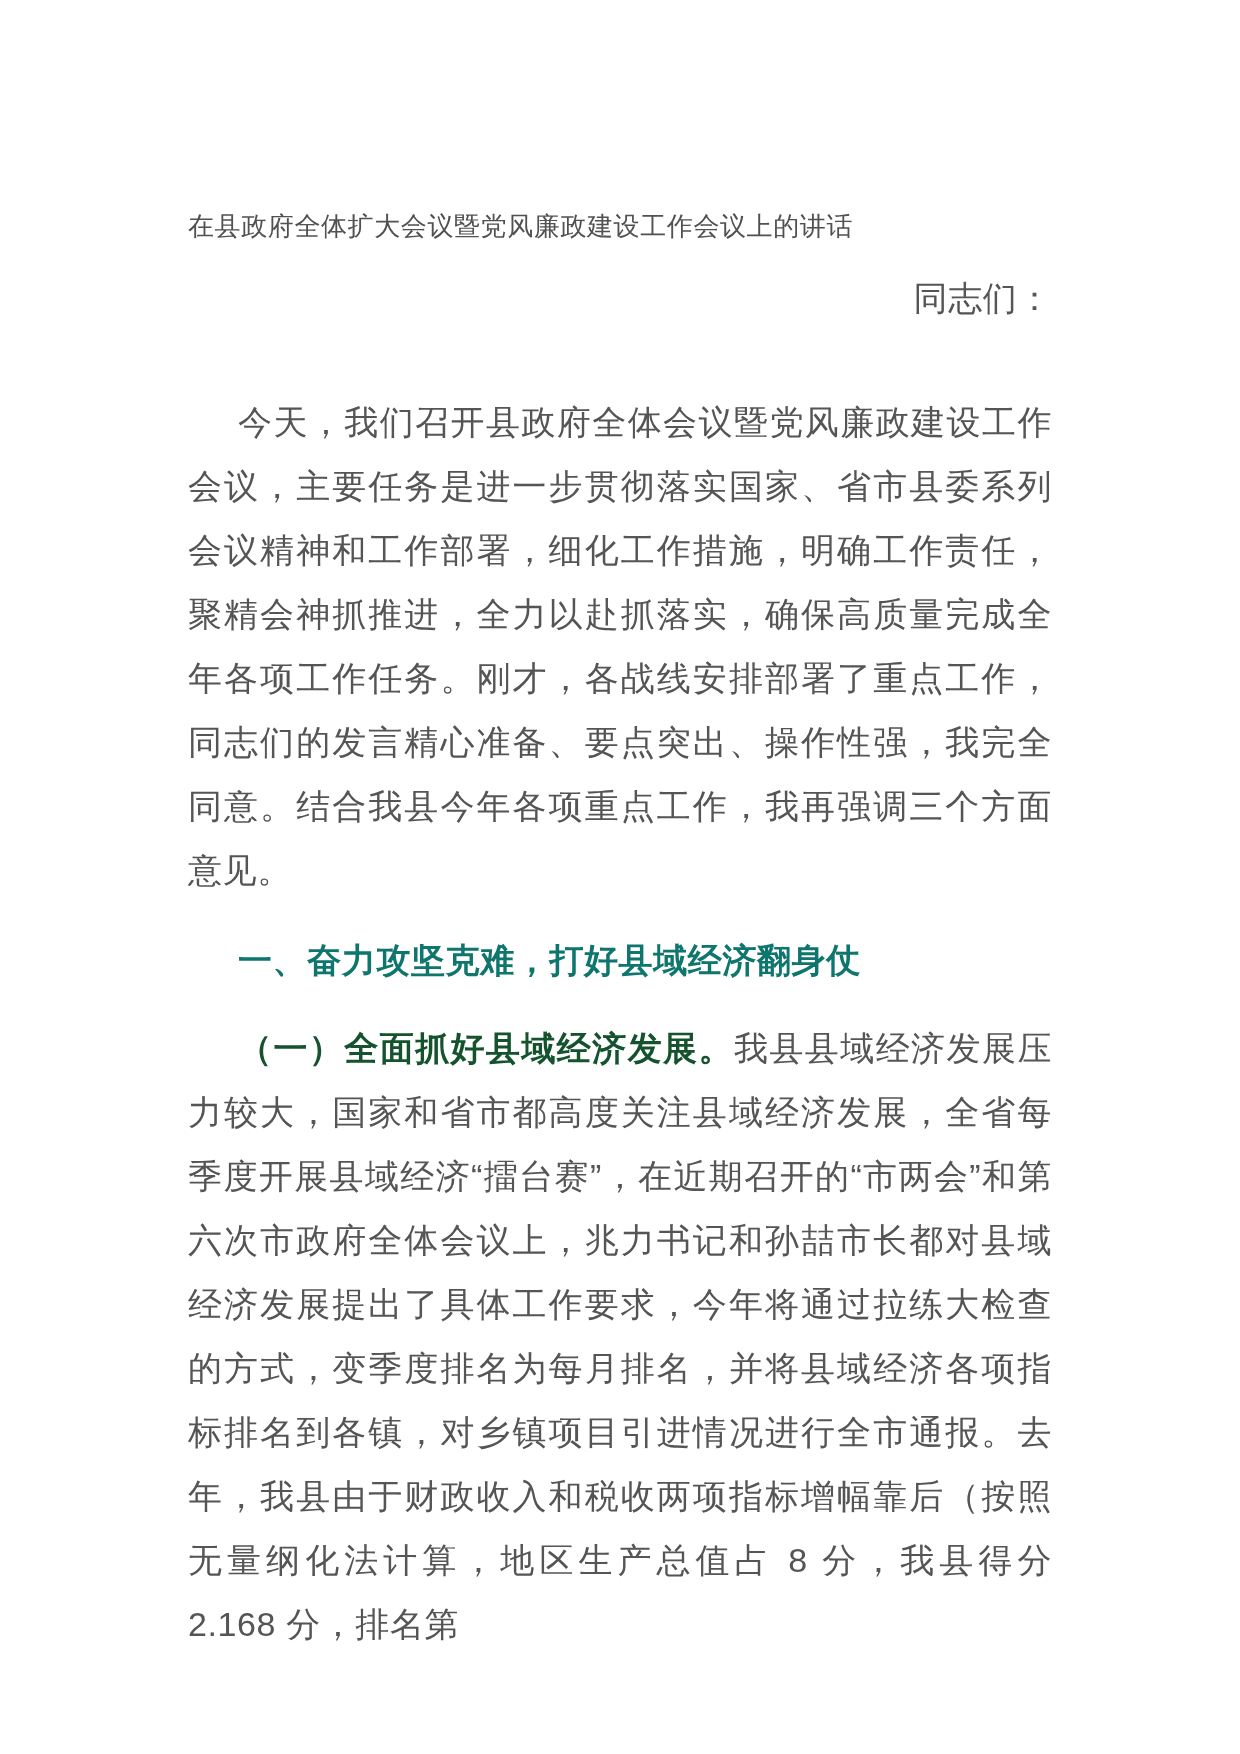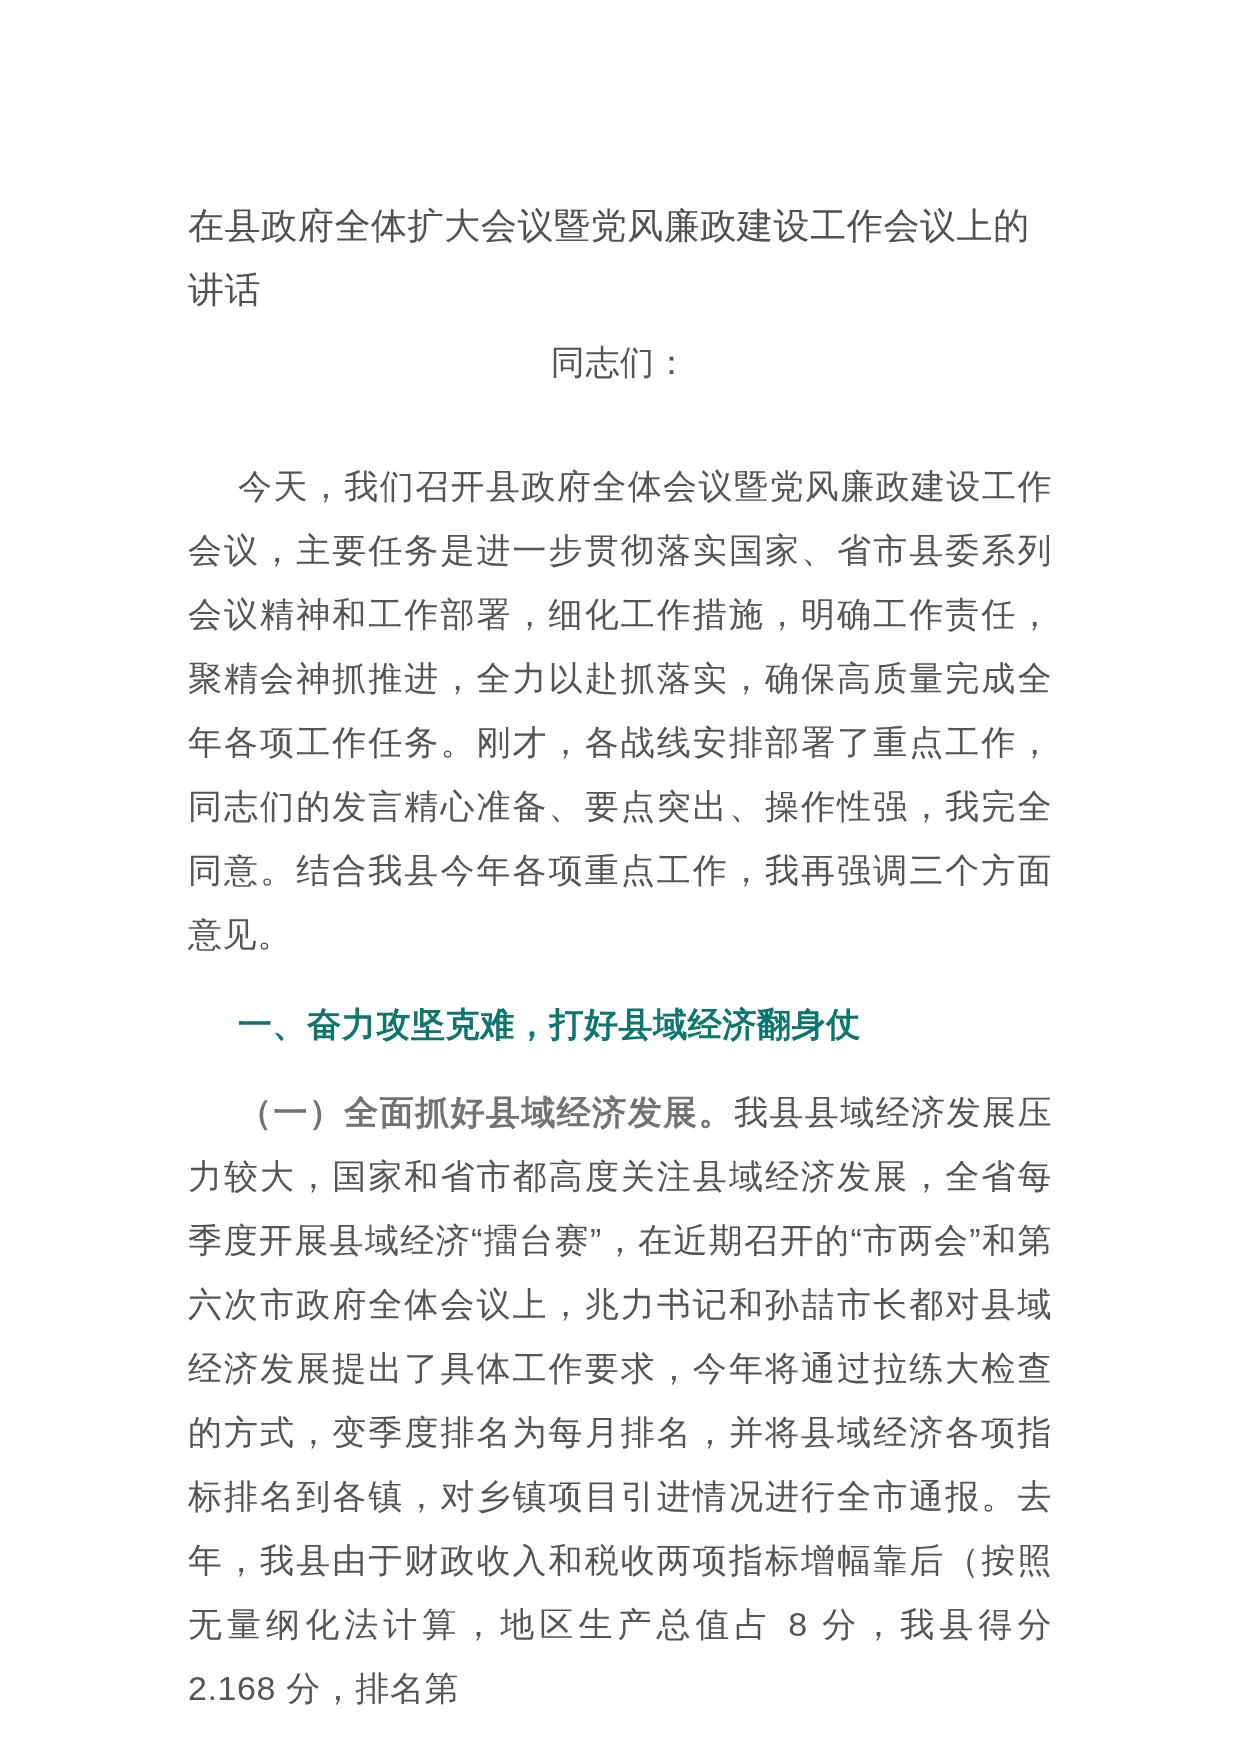--- a/index.html
+++ b/index.html
@@ -19,43 +19,43 @@
     font-size: 34px;
     line-height: 64px;
     letter-spacing: 0.6px;
     color: #555555;
     text-align: justify;
   }
   .doc-title {
     margin: 0 0 8px 0;
     text-indent: 0;
     font-weight: normal;
-    font-size: 36px;
+    font-size: 26px;
     color: #515151;
     text-align: left;
   }
   .doc-greeting {
     margin: 0 0 60px 0;
     text-indent: 0;
-    text-align: center;
+    text-align: right;
   }
   .doc-paragraph {
     margin: 0 0 26px 0;
     text-indent: 50px;
   }
   .doc-heading {
     margin: 0 0 24px 0;
     text-indent: 50px;
     font-weight: 700;
     color: #0f766e;
     text-align: left;
   }
   .lead-bold {
     font-weight: 700;
-    color: #737373;
+    color: #14532d;
   }
 </style>
 </head>
 <body>
 
 <div class="doc-page">
   <p class="doc-title">在县政府全体扩大会议暨党风廉政建设工作会议上的讲话</p>
 
   <p class="doc-greeting">同志们：</p>
 

